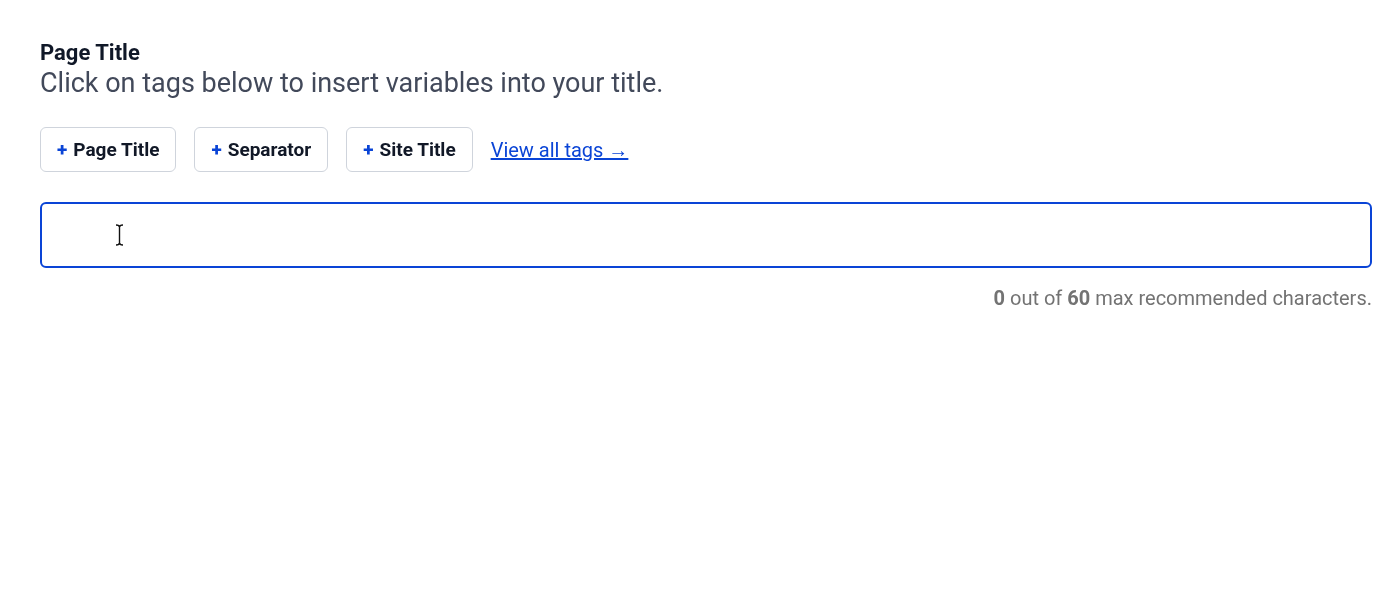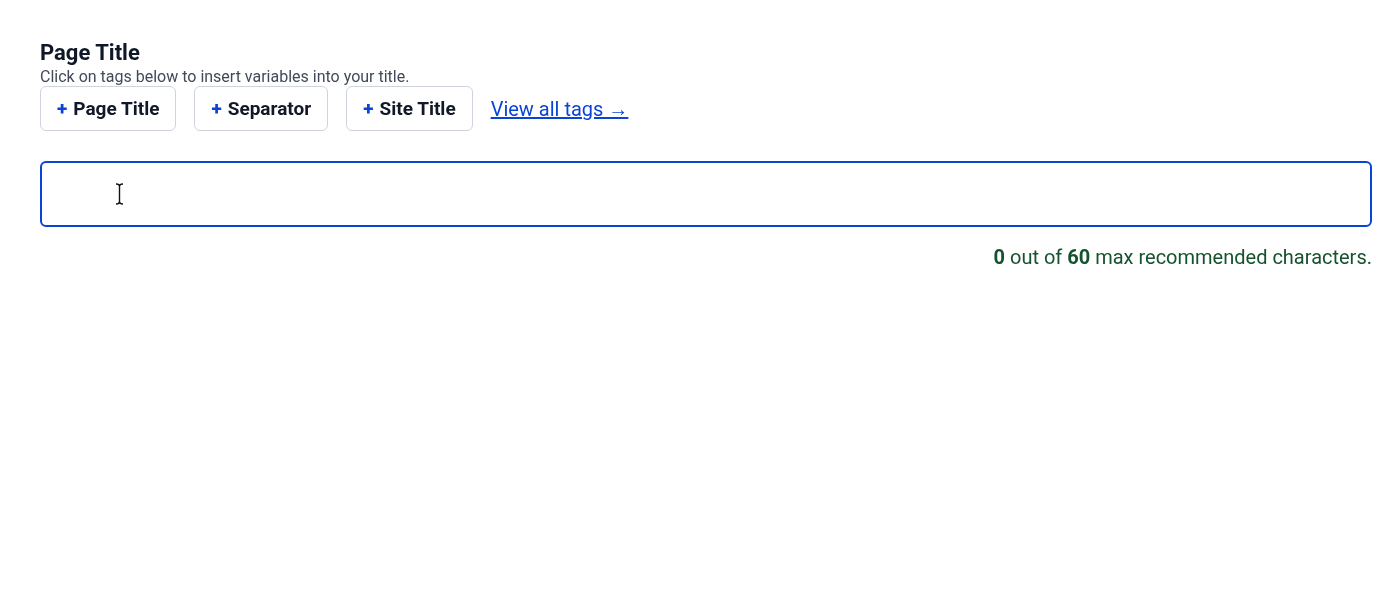--- a/index.html
+++ b/index.html
@@ -28,22 +28,23 @@
     }
     .field-label {
       font-size: 22px;
       font-weight: 700;
       color: #101828;
     }
     .content-col {
       flex: 1;
     }
     .desc {
-      font-size: 16px;
+      font-size: 27px;
       color: #42495a;
+      margin-bottom: 28px;
       margin-top: 2px;
     }
     .tag-row {
       display: flex;
       align-items: center;
       gap: 18px;
       margin-bottom: 30px;
     }
     .tag-btn {
       display: inline-flex;
@@ -97,21 +98,21 @@
       pointer-events: none;
       color: #111;
     }
     .text-cursor-overlay svg {
       display: block;
     }
     .counter {
       text-align: right;
       margin-top: 18px;
       font-size: 20px;
-      color: #14532d;
+      color: #737373;
     }
     .counter .bold {
       font-weight: 700;
     }
   </style>
 </head>
 <body>
 
 <div class="container">
   <div class="label-col">

